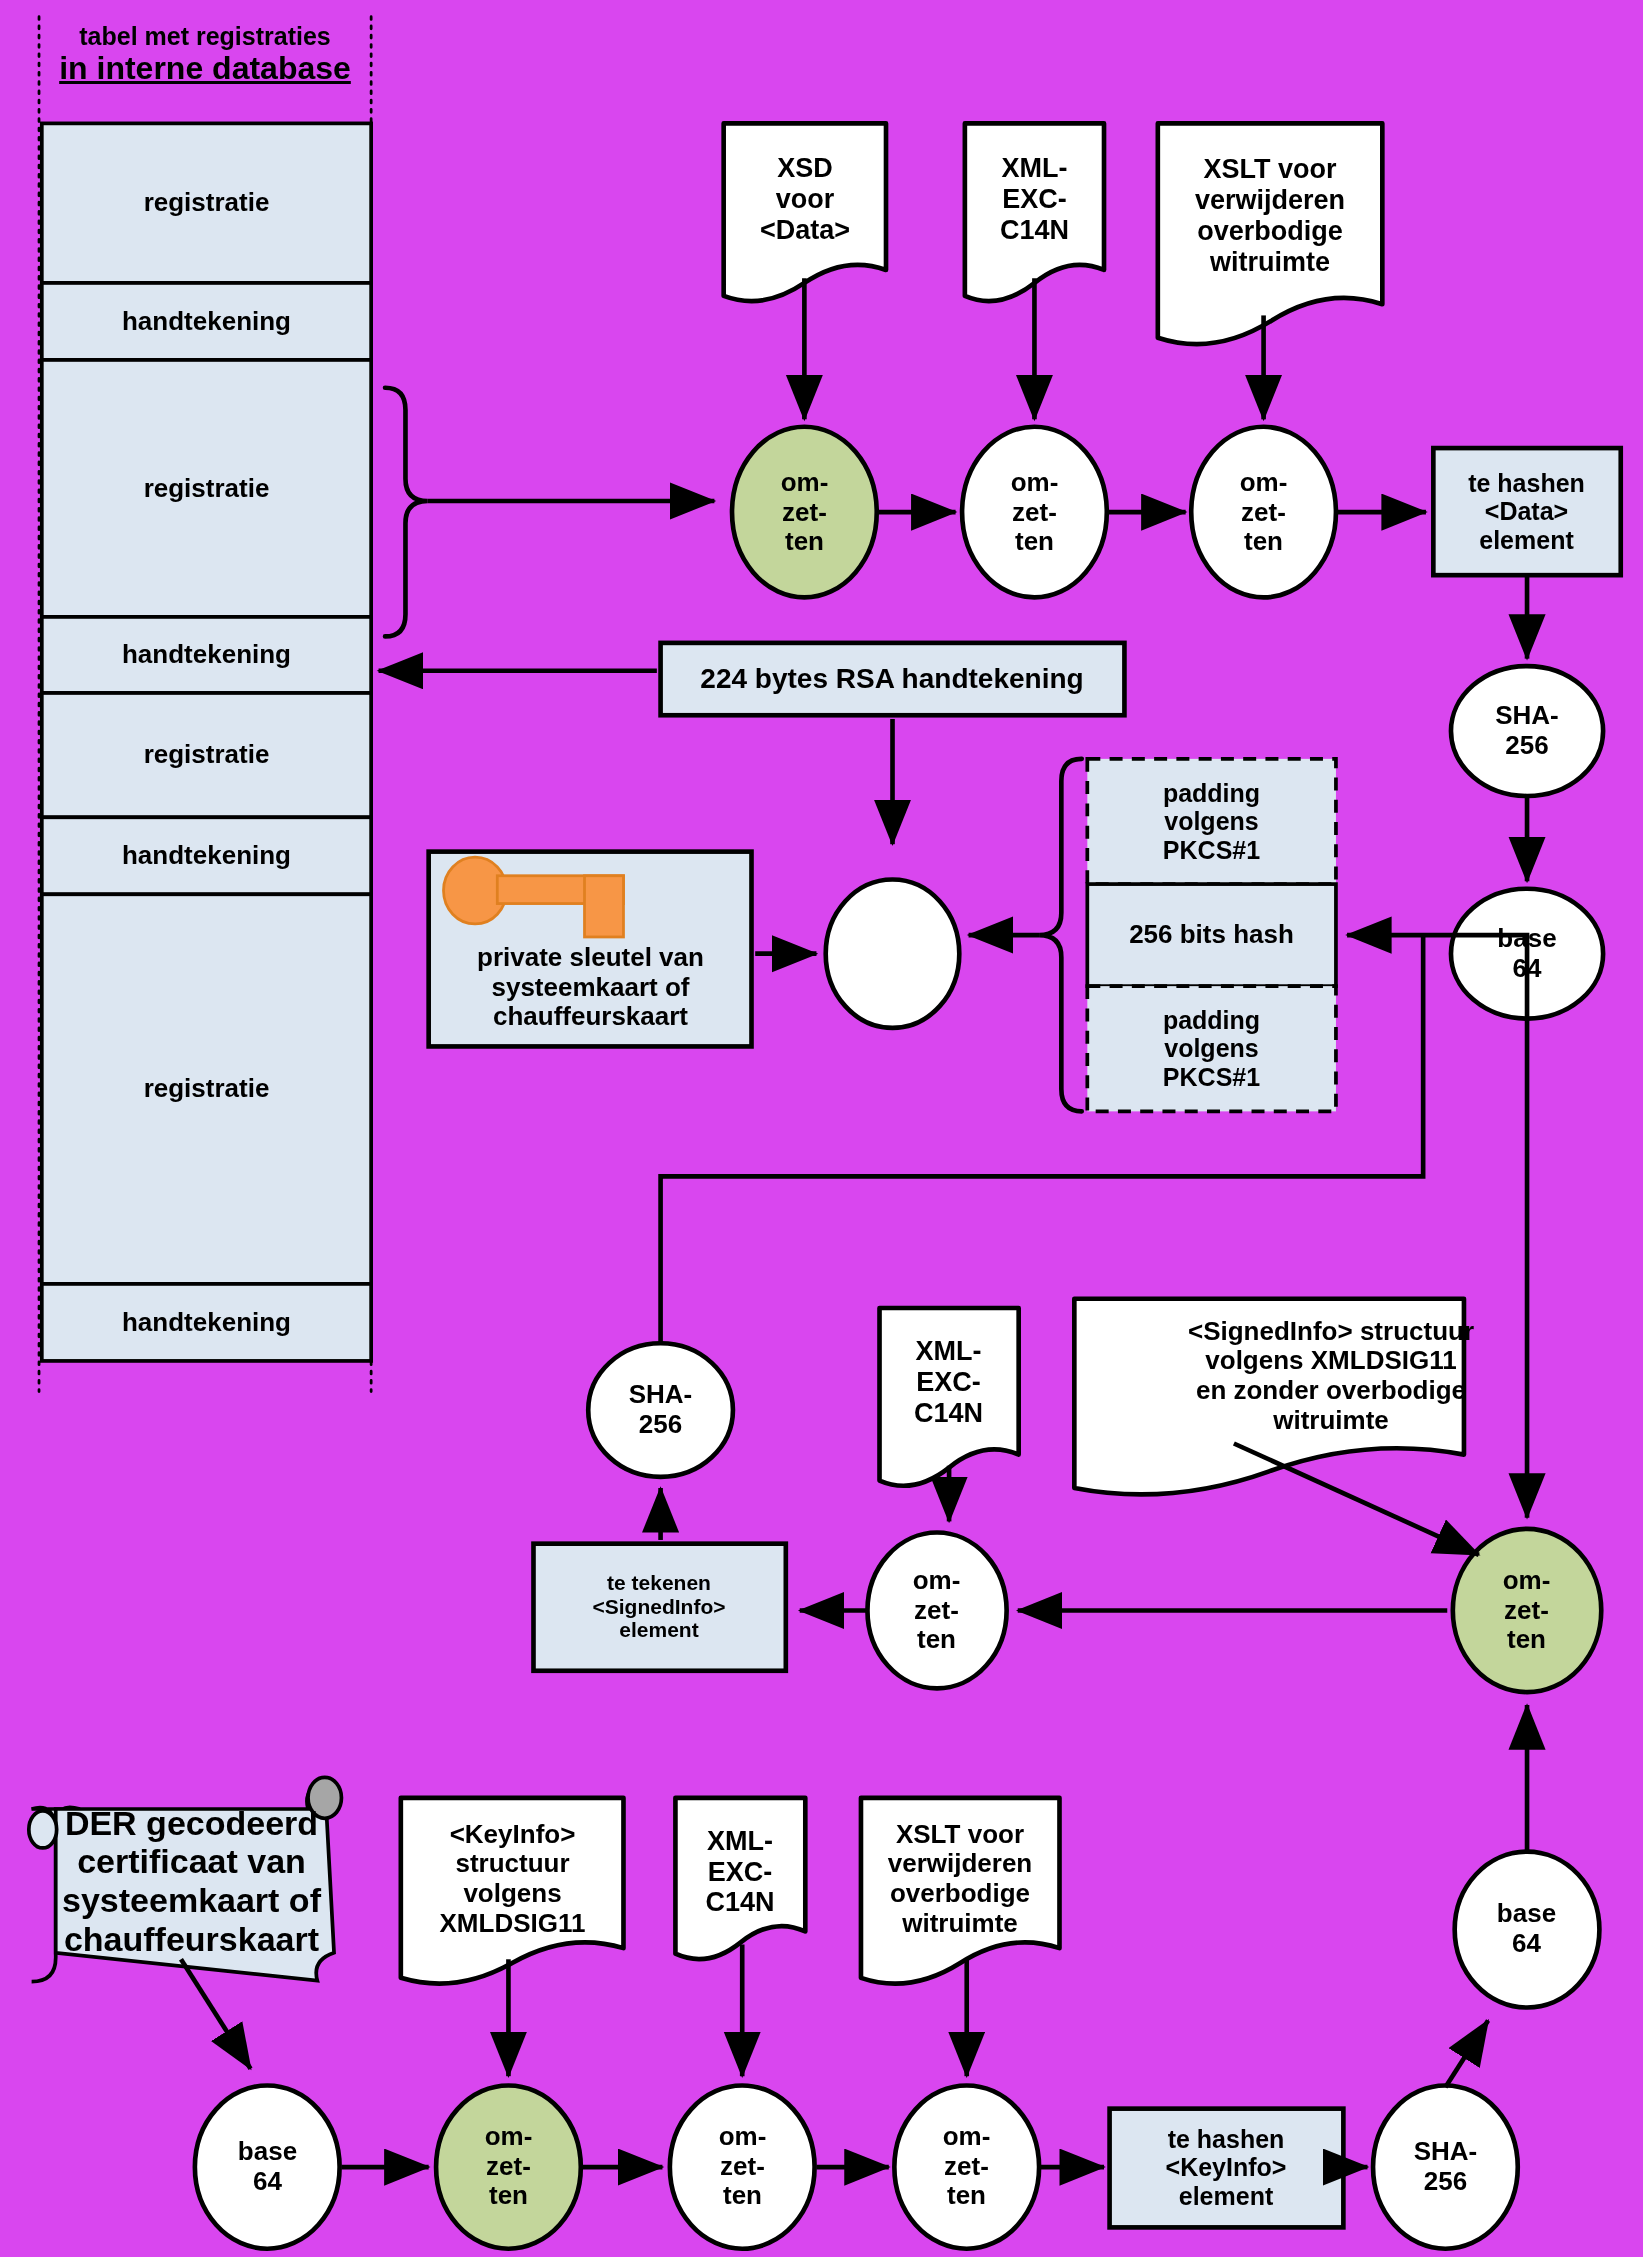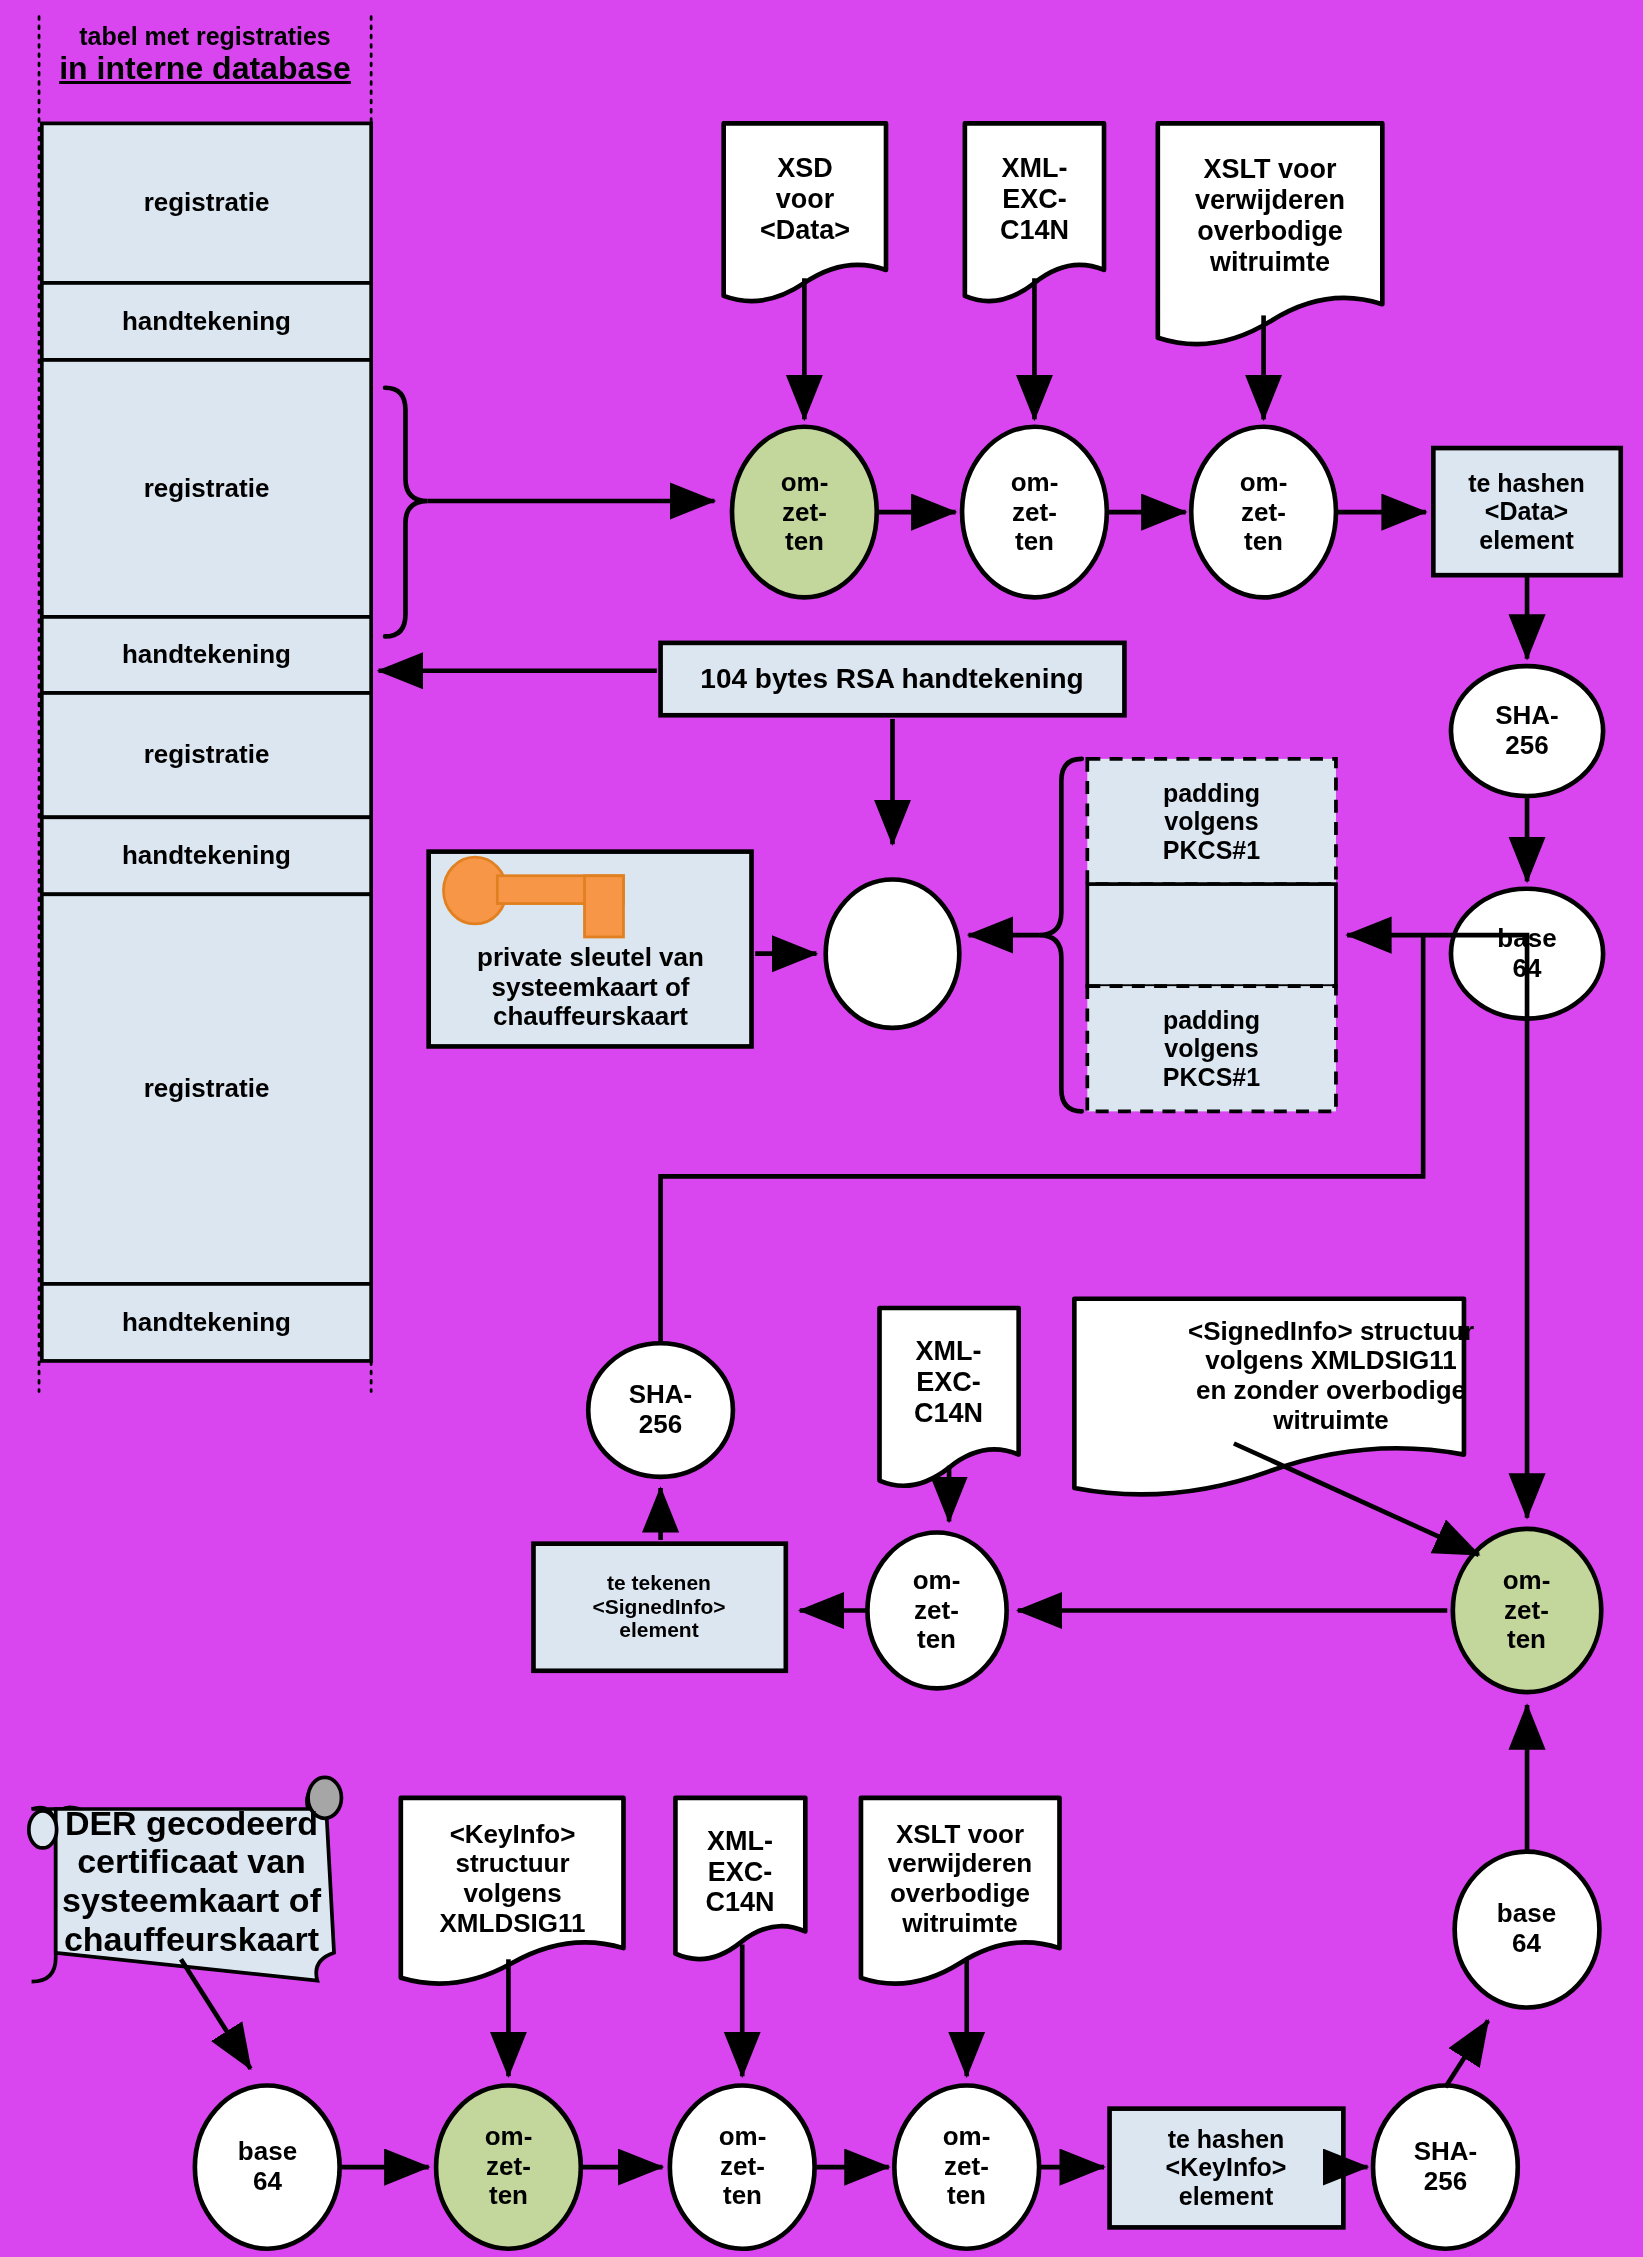--- a/index.html
+++ b/index.html
@@ -184,27 +184,28 @@
 zet-
 ten</div>
   <div class="lbl" style="left:1433px;top:448px;width:187px;height:127px;font-size:25px;white-space:pre-line;">te hashen
 &lt;Data&gt;
 element</div>
   <div class="lbl" style="left:1451px;top:666px;width:152px;height:130px;font-size:26px;white-space:pre-line;">SHA-
 256</div>
   <div class="lbl" style="left:1451px;top:889px;width:152px;height:130px;font-size:26px;white-space:pre-line;">base
 64</div>
 
-  <div class="lbl" style="left:660px;top:643px;width:464px;height:72px;font-size:28px;">104 bytes RSA handtekening</div>
+  <div class="lbl" style="left:660px;top:643px;width:464px;height:72px;font-size:28px;">224 bytes RSA handtekening</div>
   <div class="lbl" style="left:429px;top:929px;width:323px;height:117px;font-size:26px;white-space:pre-line;">private sleutel van
 systeemkaart of
 chauffeurskaart</div>
   <div class="lbl" style="left:1087px;top:759px;width:249px;height:125px;font-size:25px;white-space:pre-line;">padding
 volgens
 PKCS#1</div>
+  <div class="lbl" style="left:1087px;top:884px;width:249px;height:102px;font-size:26px;">256 bits hash</div>
   <div class="lbl" style="left:1087px;top:986px;width:249px;height:125px;font-size:25px;white-space:pre-line;">padding
 volgens
 PKCS#1</div>
 
   <div class="lbl" style="left:588px;top:1347px;width:145px;height:126px;font-size:26px;white-space:pre-line;">SHA-
 256</div>
   <div class="lbl" style="left:879px;top:1313px;width:139px;height:139px;font-size:27px;white-space:pre-line;">XML-
 EXC-
 C14N</div>
   <div class="lbl" style="left:1136px;top:1302px;width:390px;height:148px;font-size:26px;white-space:pre-line;">&lt;SignedInfo&gt; structuur

